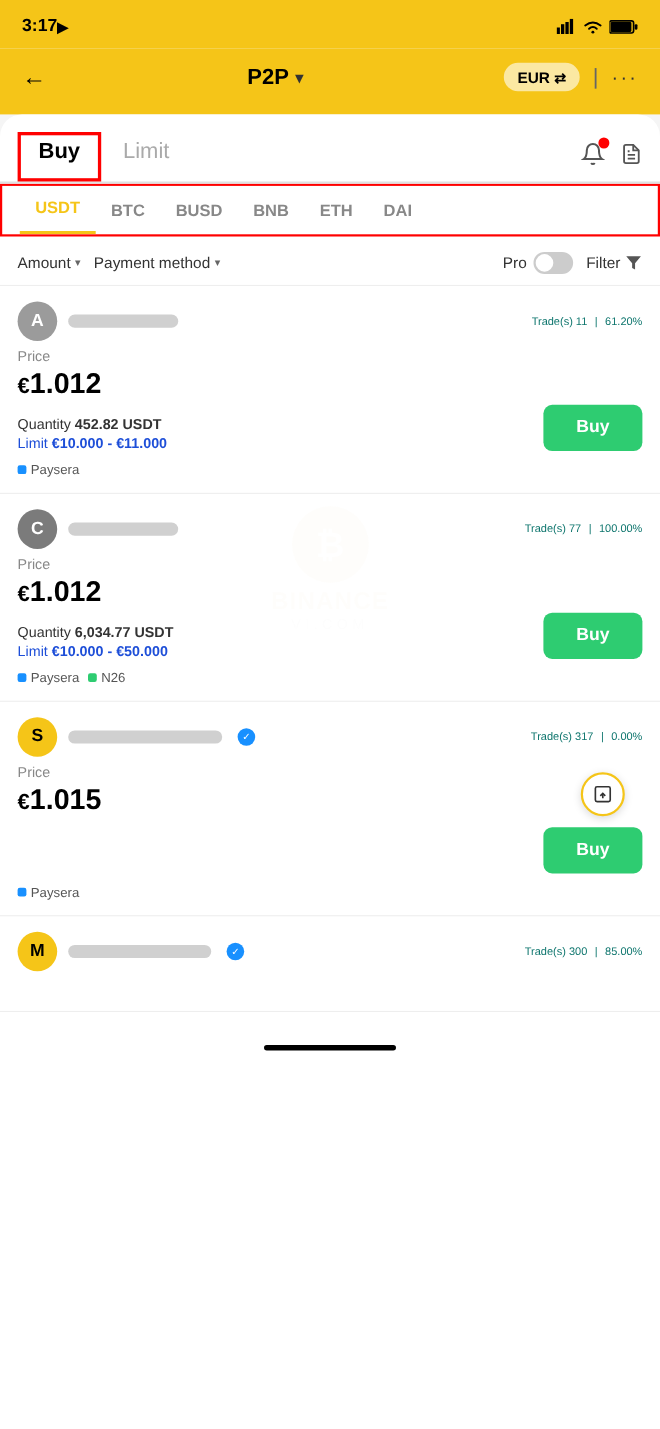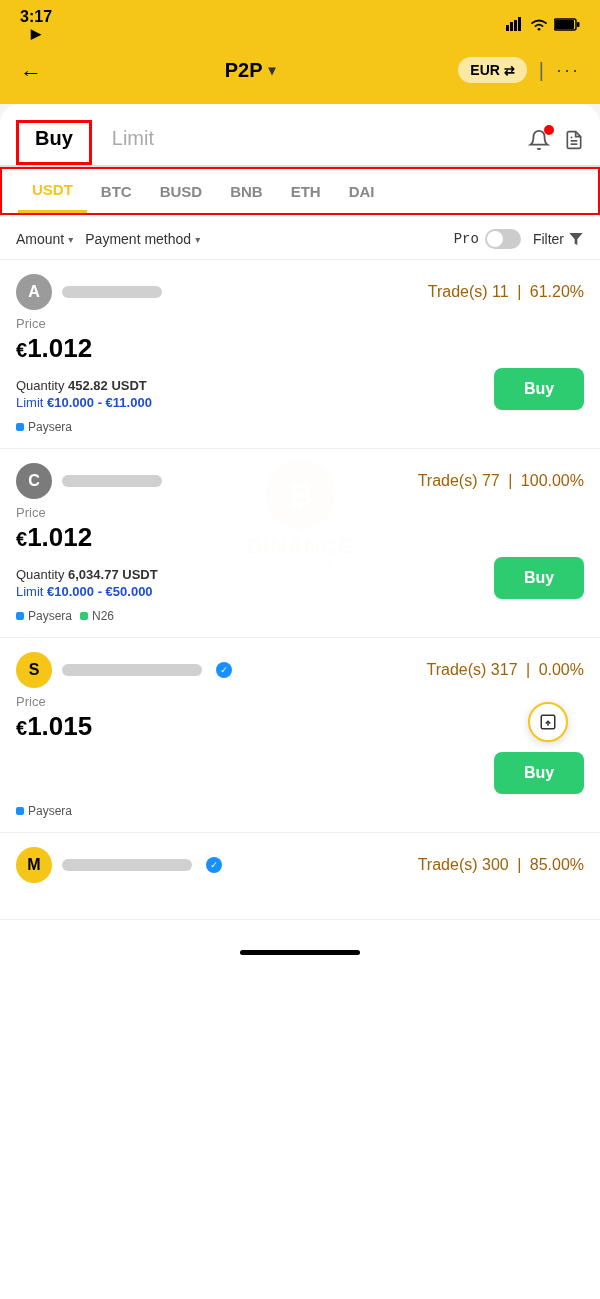--- a/index.html
+++ b/index.html
@@ -21,21 +21,20 @@
       padding: 10px 20px 6px;
       height: 44px;
     }
     .status-time {
       font-size: 16px;
       font-weight: 700;
       color: #000;
       display: flex;
       align-items: center;
       gap: 0;
-      flex-direction: column;
     }
     .status-icons {
       display: flex;
       align-items: center;
       gap: 6px;
     }
 
     
     .header {
       background: #F5C518;
@@ -186,21 +185,20 @@
       font-size: 10px;
       color: #666;
     }
     .pro-toggle {
       display: flex;
       align-items: center;
       gap: 6px;
       margin-left: auto;
       font-size: 14px;
       color: #333;
-      font-family: Liberation Mono, monospace;
     }
     .toggle-track {
       width: 36px;
       height: 20px;
       background: #ccc;
       border-radius: 10px;
       position: relative;
       cursor: pointer;
     }
     .toggle-thumb {
@@ -268,22 +266,22 @@
       background: #1890ff;
       border-radius: 50%;
       display: inline-flex;
       align-items: center;
       justify-content: center;
       font-size: 9px;
       color: #fff;
       margin-left: 4px;
     }
     .trade-stats {
-      font-size: 16px;
-      color: #a16207;
+      font-size: 10px;
+      color: #0f766e;
       text-align: right;
     }
     .price-label {
       font-size: 13px;
       color: #888;
       margin-bottom: 2px;
     }
     .price-value {
       font-size: 26px;
       font-weight: 700;

